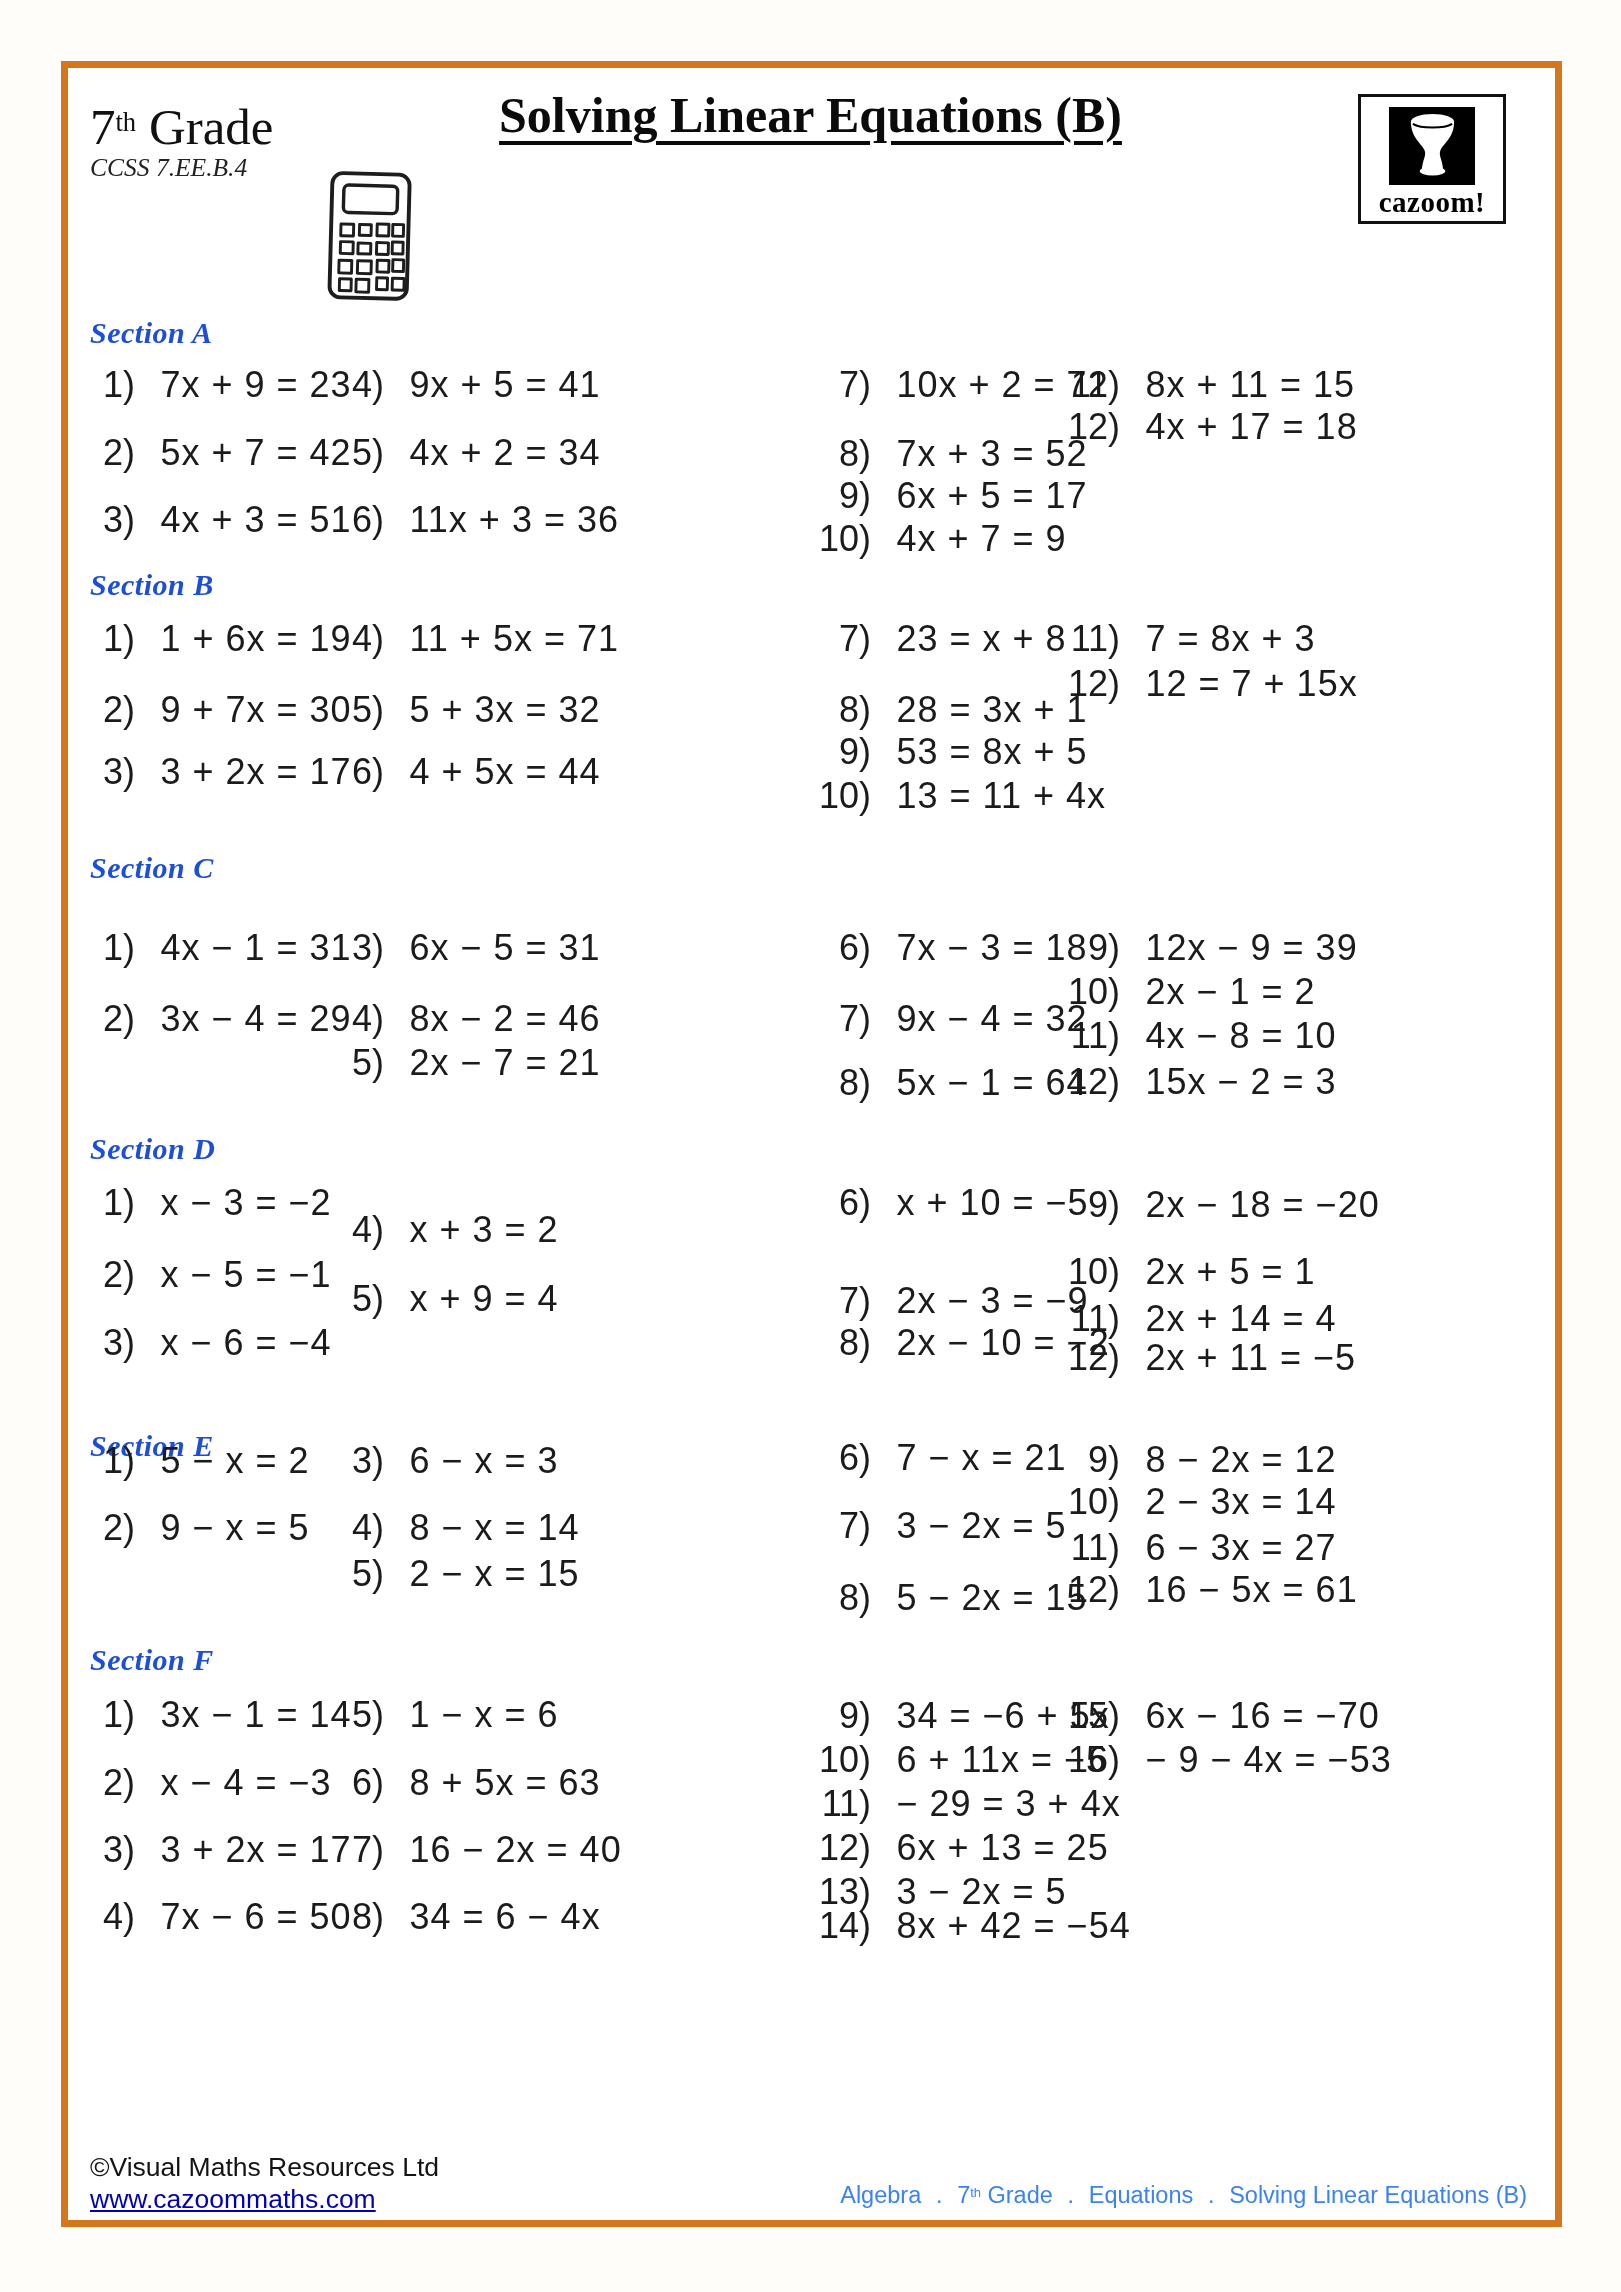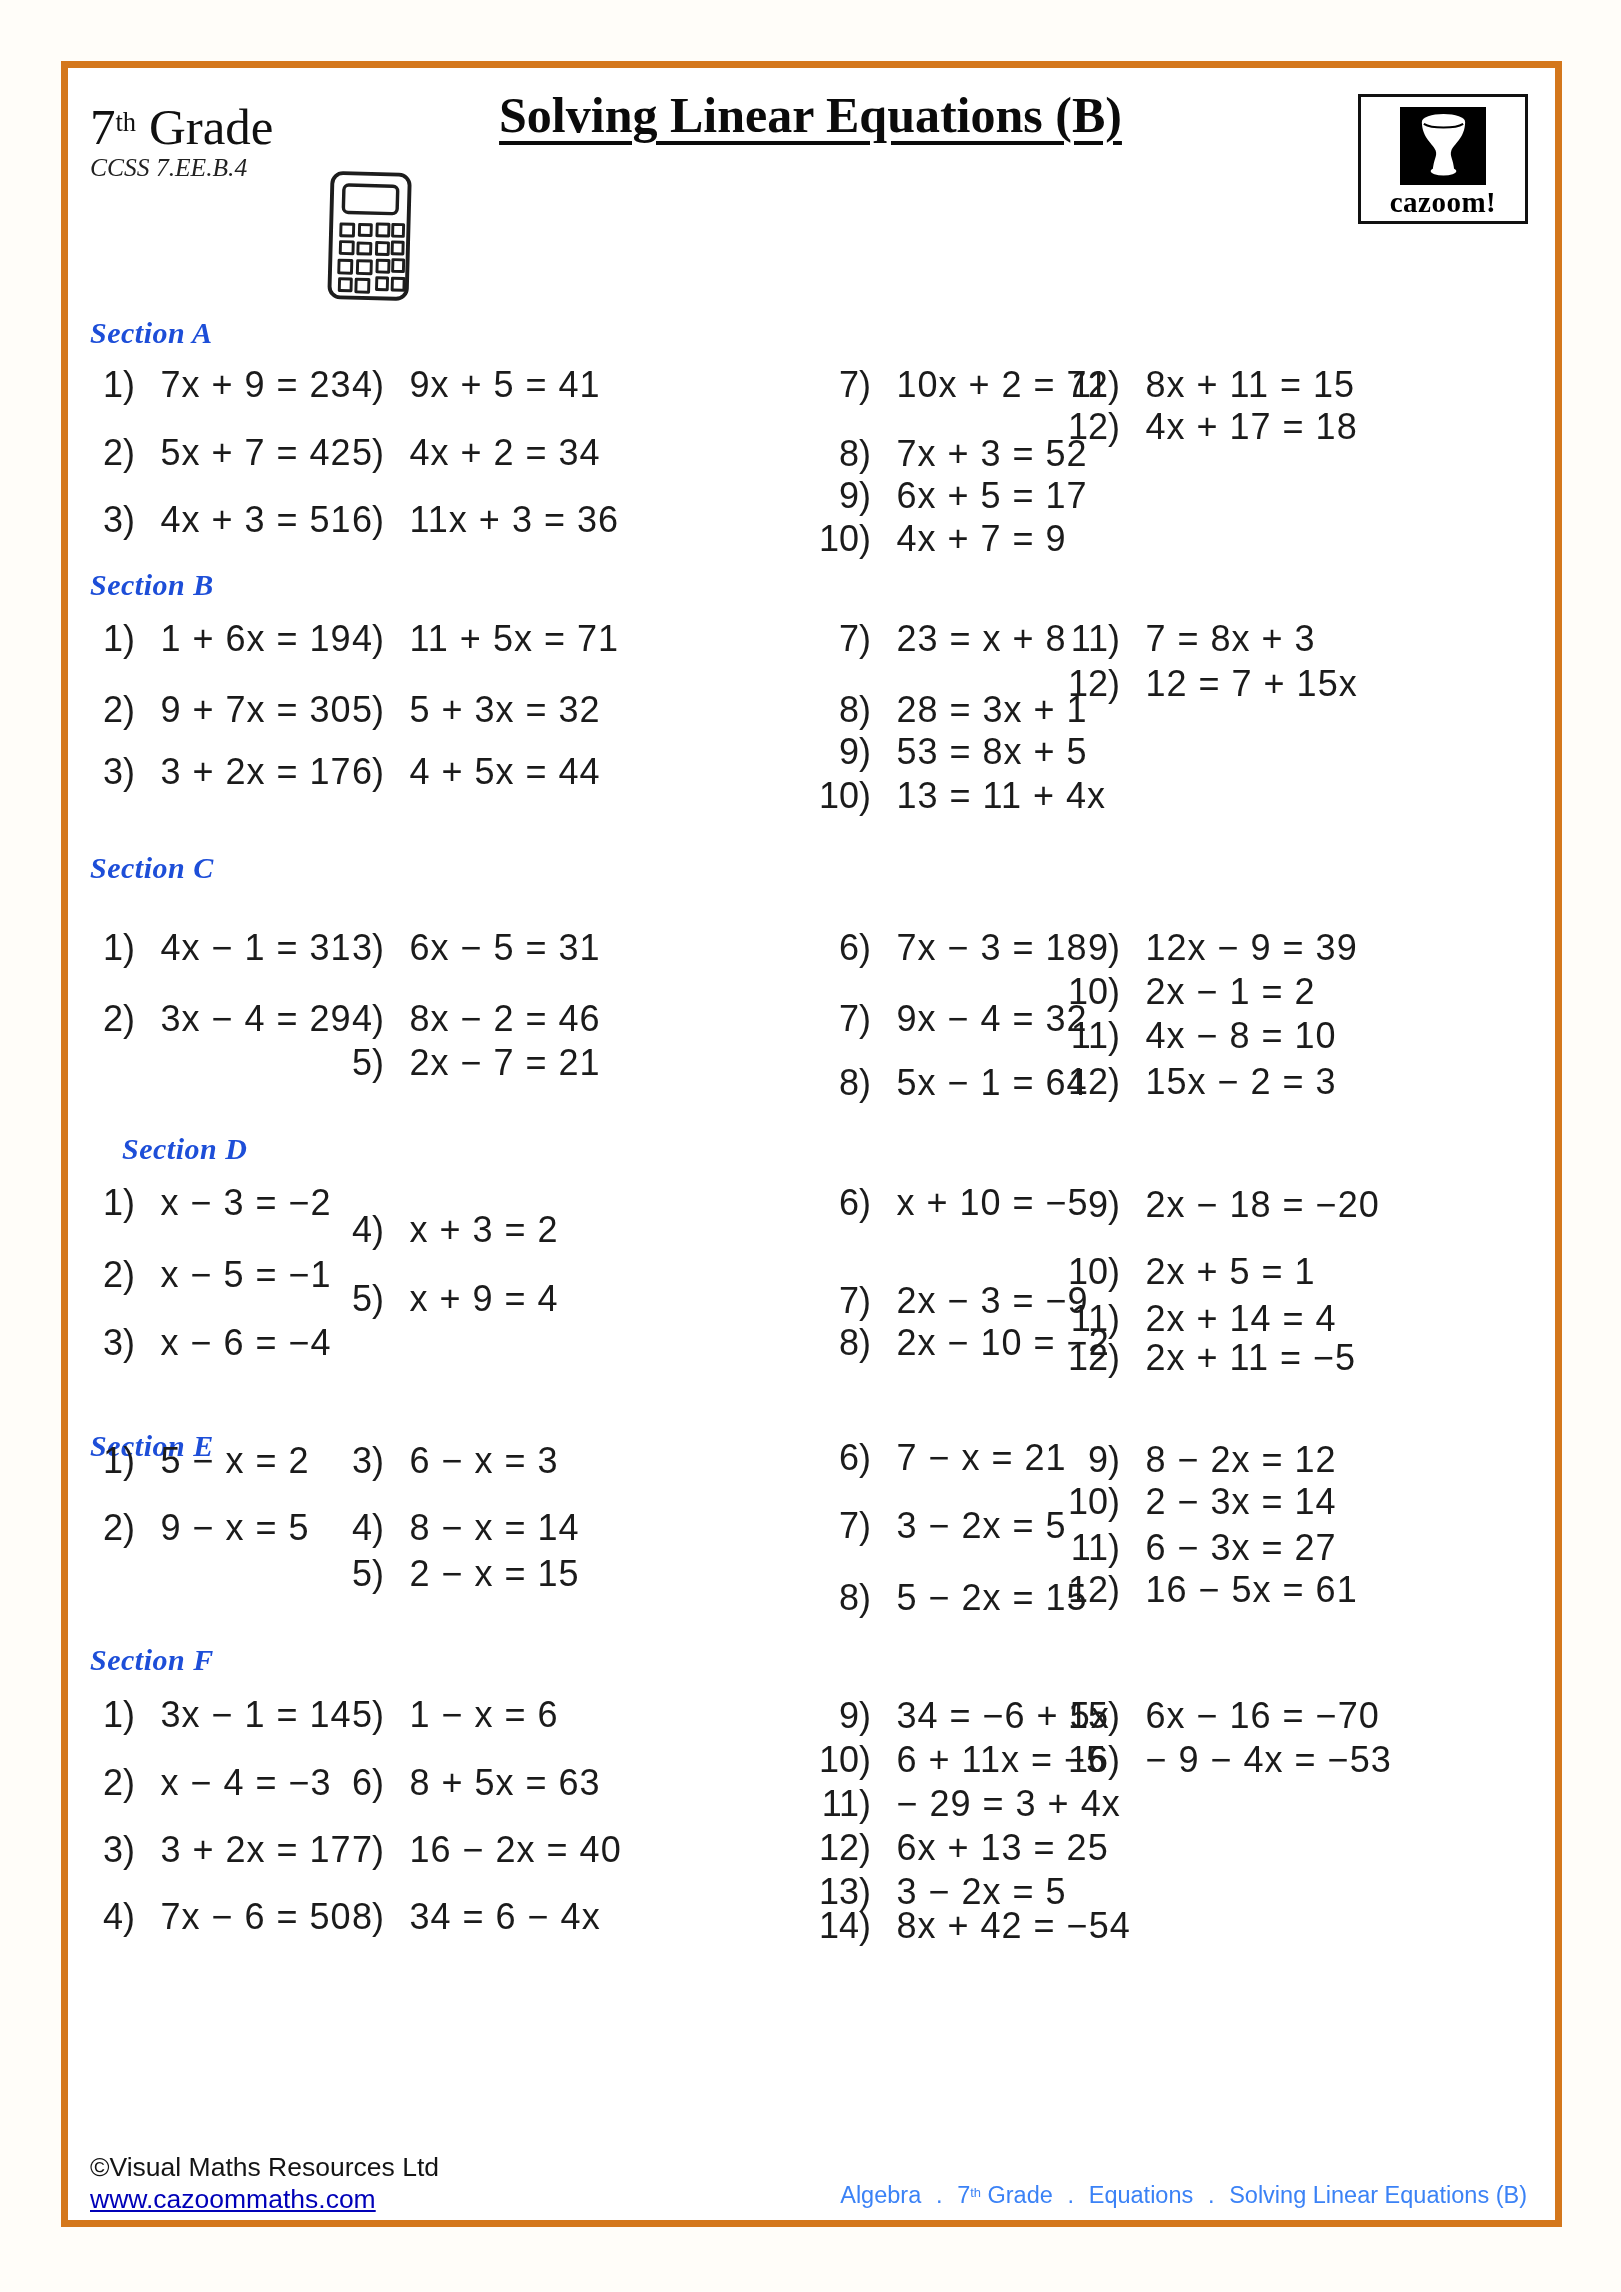--- a/index.html
+++ b/index.html
@@ -13,21 +13,21 @@
   .ccss { position:absolute; left:90px; top:153px; font-family:"Liberation Serif",serif; font-style:italic; font-size:25.5px; color:#222;text-align:center; }
 
   .title { position:absolute; left:0; top:86px; width:100%; text-align:center; margin:0;
            font-family:"Liberation Serif",serif; font-size:50px; font-weight:bold;
            text-decoration:underline; text-decoration-thickness:3.9px; text-underline-offset:8.8px; color:#0b0b0b; }
   .instruction { position:absolute; left:0; top:210px; width:100%; text-align:center; margin:0;
            font-family:"Liberation Serif",serif; font-style:italic; font-size:33px; color:#111; }
 
   .calc { position:absolute; left:326px; top:170px; transform:rotate(1.5deg); }
 
-  .logo { position:absolute; left:1358px; top:94px; width:170px; height:130px; box-sizing:border-box;
+  .logo { position:absolute; left:1358px; top:94px; width:148px; height:130px; box-sizing:border-box;
           border:3.9px solid #111; background:#fff; text-align:center; }
   .logo-square { width:86px; height:78px; background:#000; margin:9.8px auto 0; display:flex; align-items:center; justify-content:center; }
   .logo-word { font-family:"Liberation Serif",serif; font-weight:bold; font-size:29px; line-height:35px; letter-spacing:0.5px; color:#000; }
 
   .section-label { position:absolute; font-family:"Liberation Serif",serif; font-style:italic; font-weight:bold;
                    font-size:30px; letter-spacing:0.5px; color:#1d4ed8; }
   .eq-row { position:absolute; display:flex; align-items:baseline; font-size:36px; line-height:39px; color:#1b1b1b; white-space:pre; }
   .eq-num { display:inline-block; width:61px; text-align:right; margin-right:25.5px; }
   .eq-text { letter-spacing:1px; }
 
@@ -120,21 +120,21 @@
       <div class="eq-row" style="left: 323px; top: 928px;"><span class="eq-num">3)</span><span class="eq-text">6x − 5 = 31</span></div>
       <div class="eq-row" style="left: 323px; top: 999px;"><span class="eq-num">4)</span><span class="eq-text">8x − 2 = 46</span></div>
       <div class="eq-row" style="left: 323px; top: 1043px;"><span class="eq-num">5)</span><span class="eq-text">2x − 7 = 21</span></div>
       <div class="eq-row" style="left: 810px; top: 928px;"><span class="eq-num">6)</span><span class="eq-text">7x − 3 = 18</span></div>
       <div class="eq-row" style="left: 810px; top: 999px;"><span class="eq-num">7)</span><span class="eq-text">9x − 4 = 32</span></div>
       <div class="eq-row" style="left: 810px; top: 1063px;"><span class="eq-num">8)</span><span class="eq-text">5x − 1 = 64</span></div>
       <div class="eq-row" style="left: 1059px; top: 928px;"><span class="eq-num">9)</span><span class="eq-text">12x − 9 = 39</span></div>
       <div class="eq-row" style="left: 1059px; top: 972px;"><span class="eq-num">10)</span><span class="eq-text">2x − 1 = 2</span></div>
       <div class="eq-row" style="left: 1059px; top: 1016px;"><span class="eq-num">11)</span><span class="eq-text">4x − 8 = 10</span></div>
       <div class="eq-row" style="left: 1059px; top: 1062px;"><span class="eq-num">12)</span><span class="eq-text">15x − 2 = 3</span></div>
-      <div class="section-label" style="left: 90px; top: 1132px; margin-left: 32px;">Section D</div>
+      <div class="section-label" style="left: 90px; top: 1132px;">Section D</div>
       <div class="eq-row" style="left: 74px; top: 1183px;"><span class="eq-num">1)</span><span class="eq-text">x − 3 = −2</span></div>
       <div class="eq-row" style="left: 74px; top: 1255px;"><span class="eq-num">2)</span><span class="eq-text">x − 5 = −1</span></div>
       <div class="eq-row" style="left: 74px; top: 1323px;"><span class="eq-num">3)</span><span class="eq-text">x − 6 = −4</span></div>
       <div class="eq-row" style="left: 323px; top: 1210px;"><span class="eq-num">4)</span><span class="eq-text">x + 3 = 2</span></div>
       <div class="eq-row" style="left: 323px; top: 1279px;"><span class="eq-num">5)</span><span class="eq-text">x + 9 = 4</span></div>
       <div class="eq-row" style="left: 810px; top: 1183px;"><span class="eq-num">6)</span><span class="eq-text">x + 10 = −5</span></div>
       <div class="eq-row" style="left: 810px; top: 1281px;"><span class="eq-num">7)</span><span class="eq-text">2x − 3 = −9</span></div>
       <div class="eq-row" style="left: 810px; top: 1323px;"><span class="eq-num">8)</span><span class="eq-text">2x − 10 = −2</span></div>
       <div class="eq-row" style="left: 1059px; top: 1185px;"><span class="eq-num">9)</span><span class="eq-text">2x − 18 = −20</span></div>
       <div class="eq-row" style="left: 1059px; top: 1252px;"><span class="eq-num">10)</span><span class="eq-text">2x + 5 = 1</span></div>

